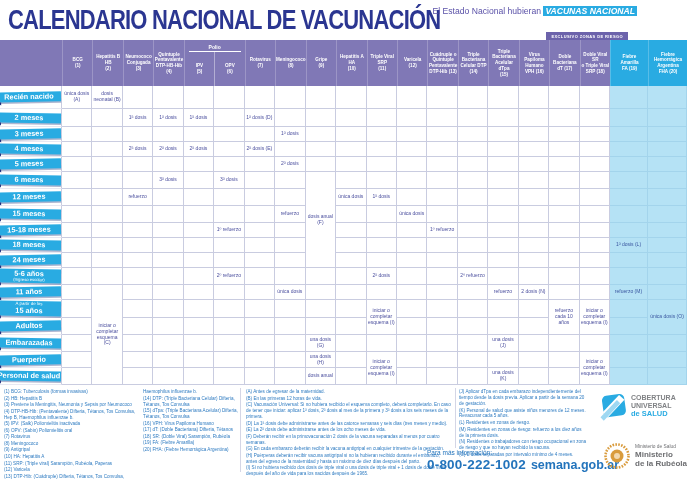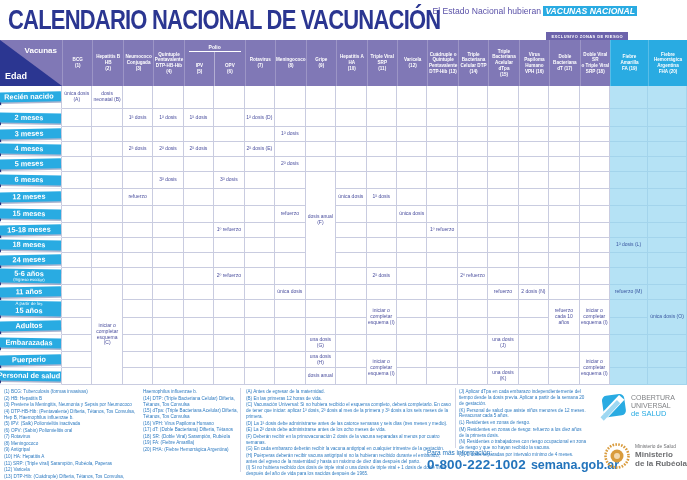--- a/index.html
+++ b/index.html
@@ -68,21 +68,21 @@
   #rule2{left:455px;top:388px;height:60px;}
 
   
   .contact{position:absolute;left:427px;top:449px;color:#2374bc;}
   .contact-label{font-size:6.5px;margin-bottom:1px;}
   .contact-line{display:flex;gap:5px;align-items:baseline;}
   .phone{font-size:13.5px;font-weight:bold;letter-spacing:0.2px;}
   .site{font-size:12.5px;font-weight:bold;}
 
   .cus{position:absolute;left:600px;top:391px;display:flex;align-items:center;gap:3px;}
-  .cus-text{font-size:7px;font-weight:normal;color:#808285;line-height:1.15;}
+  .cus-text{font-size:7px;font-weight:bold;color:#808285;line-height:1.15;}
   .cus-text .blue{color:#29abe2;font-size:7.5px;}
   .ministry{position:absolute;left:602px;top:440px;display:flex;align-items:center;gap:3px;}
   .min-text{line-height:1.15;color:#6d6e71;}
   .min-small{font-size:4.8px;}
   .min-big{font-size:8px;font-weight:bold;}
 </style>
 </head>
 <body>
 
 <div class="page">
@@ -93,25 +93,20 @@
     <span>El Estado Nacional hubieran</span>
     <span class="hl">VACUNAS NACIONAL</span><br>
   </div>
 
   <div class="risk-tag">EXCLUSIVO ZONAS DE RIESGO</div>
 
   <div class="table-wrap">
     <div class="header-bg"></div>
     <div class="header-bg-risk"></div>
     <div id="grid">
-      <div class="corner">
-        <div class="corner-tri"></div>
-        <span class="corner-vacunas">Vacunas</span>
-        <span class="corner-edad">Edad</span>
-      </div>
     <div class="hcell" style="grid-area: 1 / 2;">
           <div>BCG</div>
           <div>(1)</div>
         </div>
         <div class="hcell" style="grid-area: 1 / 3;">
           <div>Hepatitis B</div>
           <div>HB</div>
           <div>(2)</div>
         </div>
         <div class="hcell" style="grid-area: 1 / 4;">

